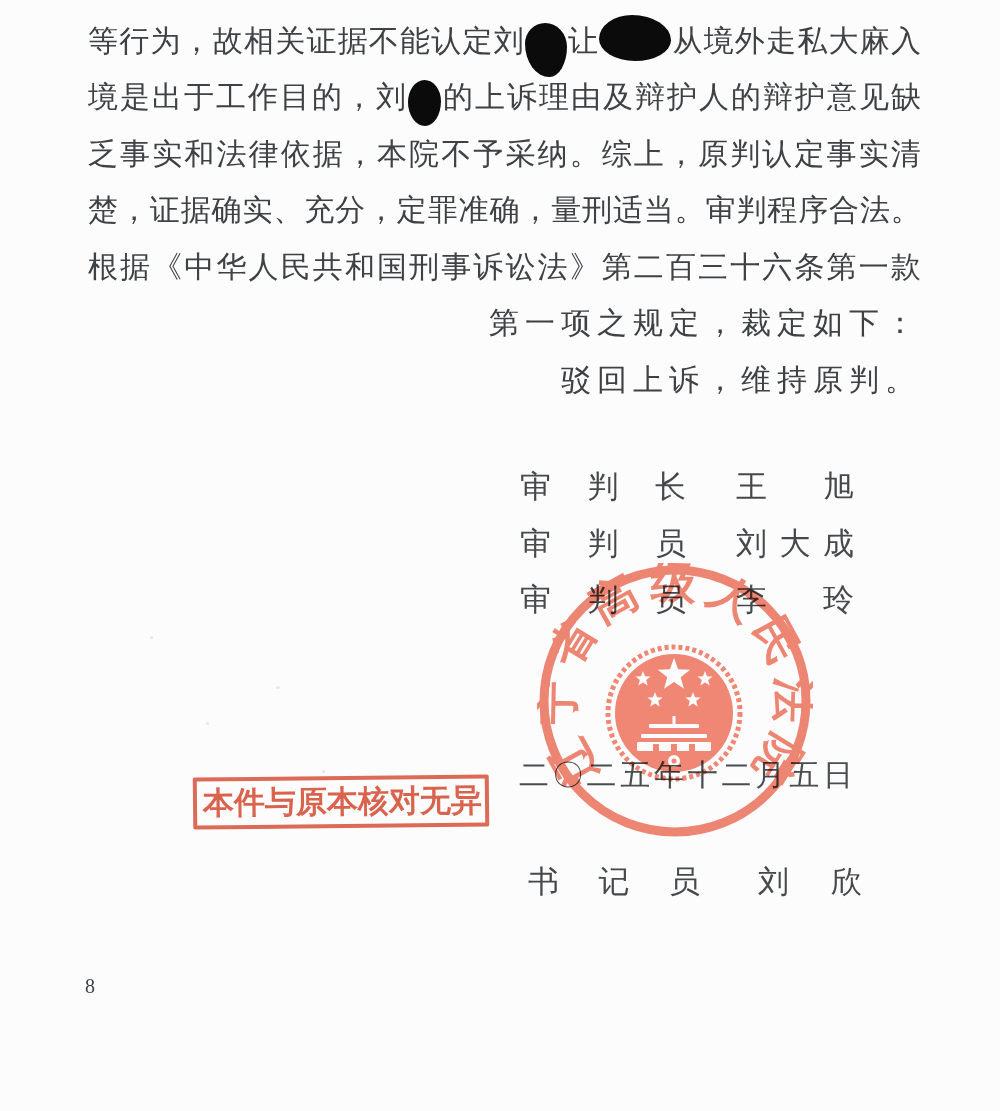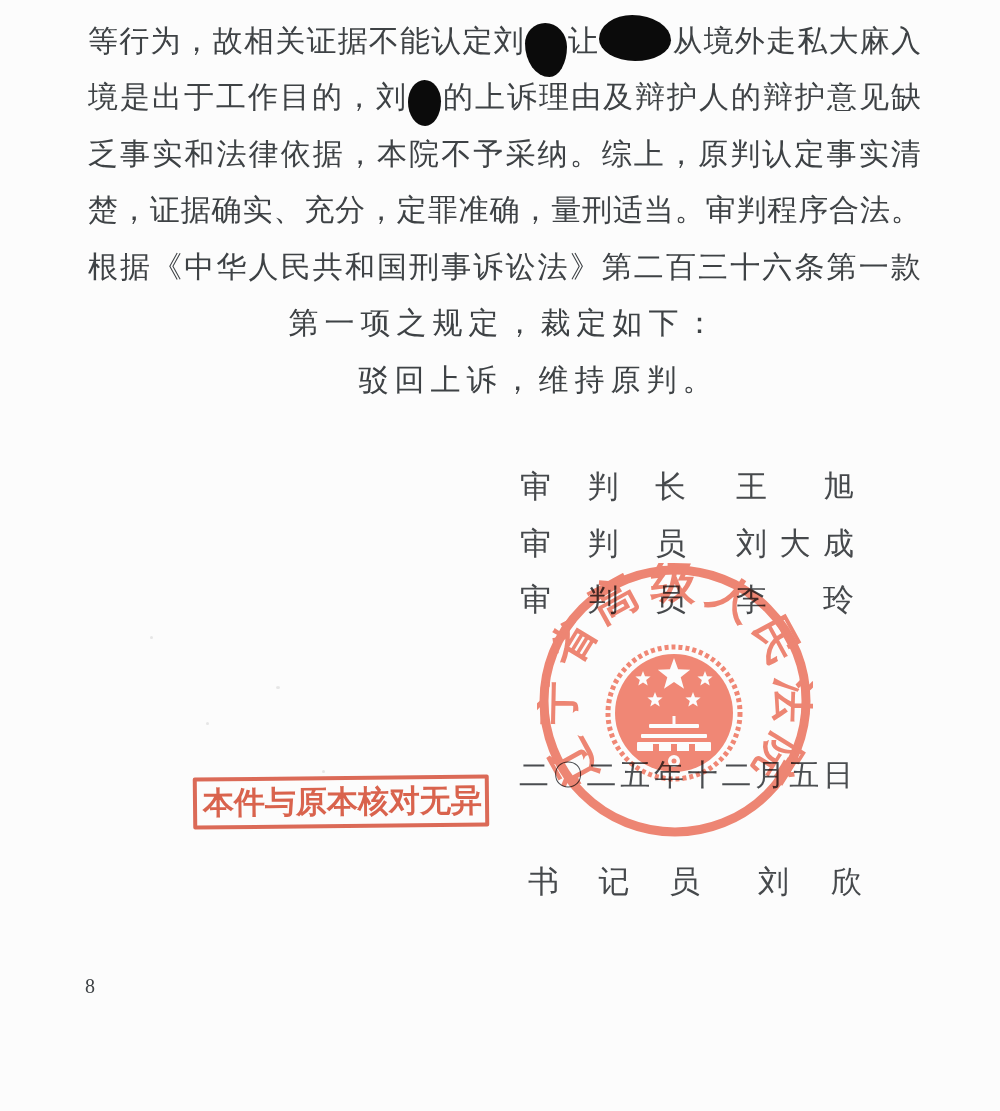--- a/index.html
+++ b/index.html
@@ -7,21 +7,21 @@
     position:relative; width:1000px; height:1111px; margin:0 auto;
     background:#fcfcfc; overflow:hidden;
     font-family:"Liberation Serif","DejaVu Serif",serif;
     color:#3e4245;
   }
 
   
   .para { position:absolute; left:88px; top:13px; width:833px; }
   .line { height:56.5px; display:flex; align-items:center; font-size:30px; }
   .line.justify { justify-content:space-between; }
-  .line.plain   { justify-content:center; letter-spacing:6px; }
+  .line.plain   { justify-content:flex-end; letter-spacing:6px; }
   .line.indent  { padding-left:68px; }
   .line .ch { flex:0 0 auto; }
 
   
   .redact { flex:0 0 auto; background:#0b0b0b; }
   .redact.drip { width:42px; height:54px; border-radius:48% 52% 42% 58% / 38% 44% 56% 62%; transform:translateY(9px); }
   .redact.wide { width:72px; height:46px; border-radius:46% 54% 50% 50% / 52% 55% 45% 48%; transform:translateY(-3px); }
   .redact.oval { width:33px; height:46px; border-radius:50% 50% 48% 52% / 48% 46% 54% 52%; transform:translateY(5px); }
 
   

